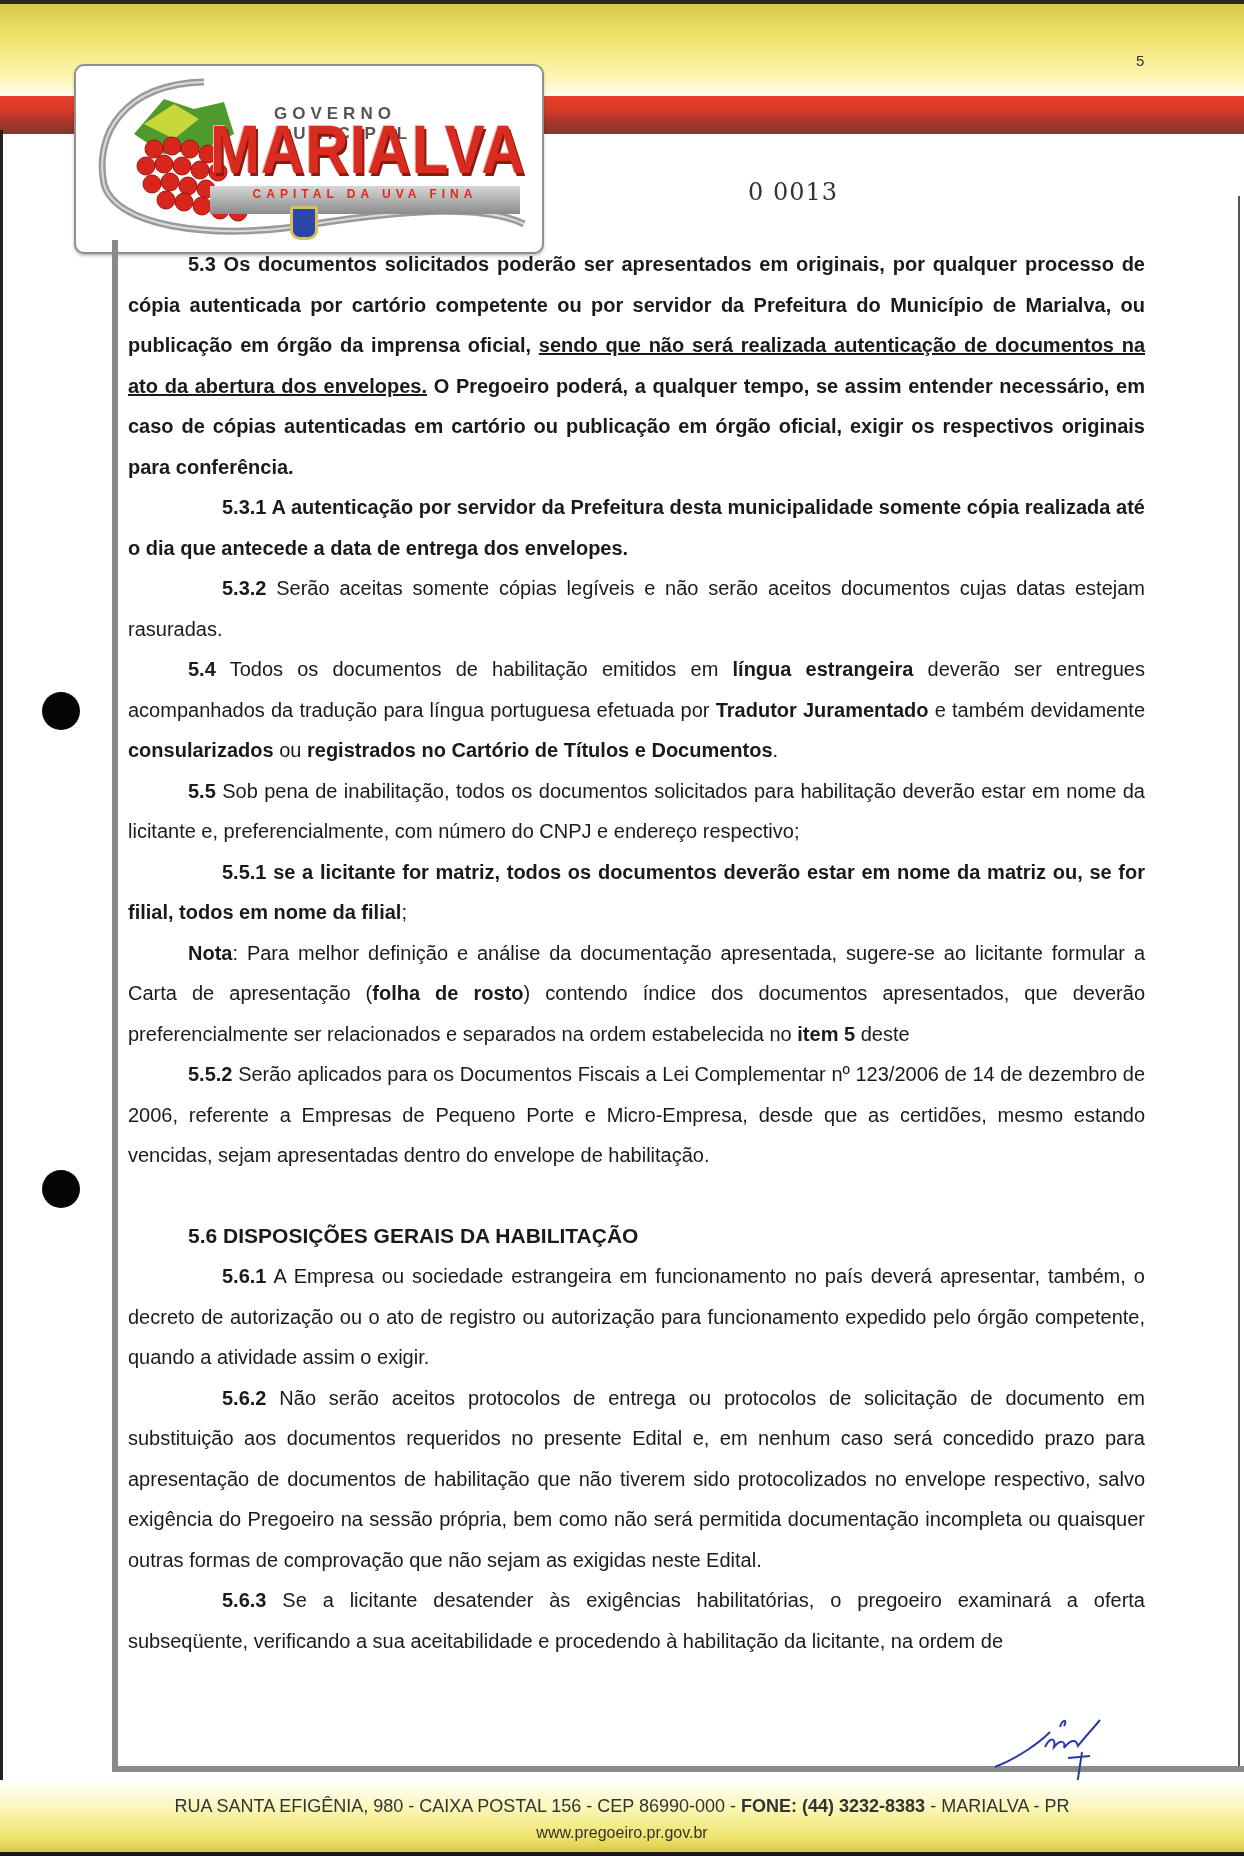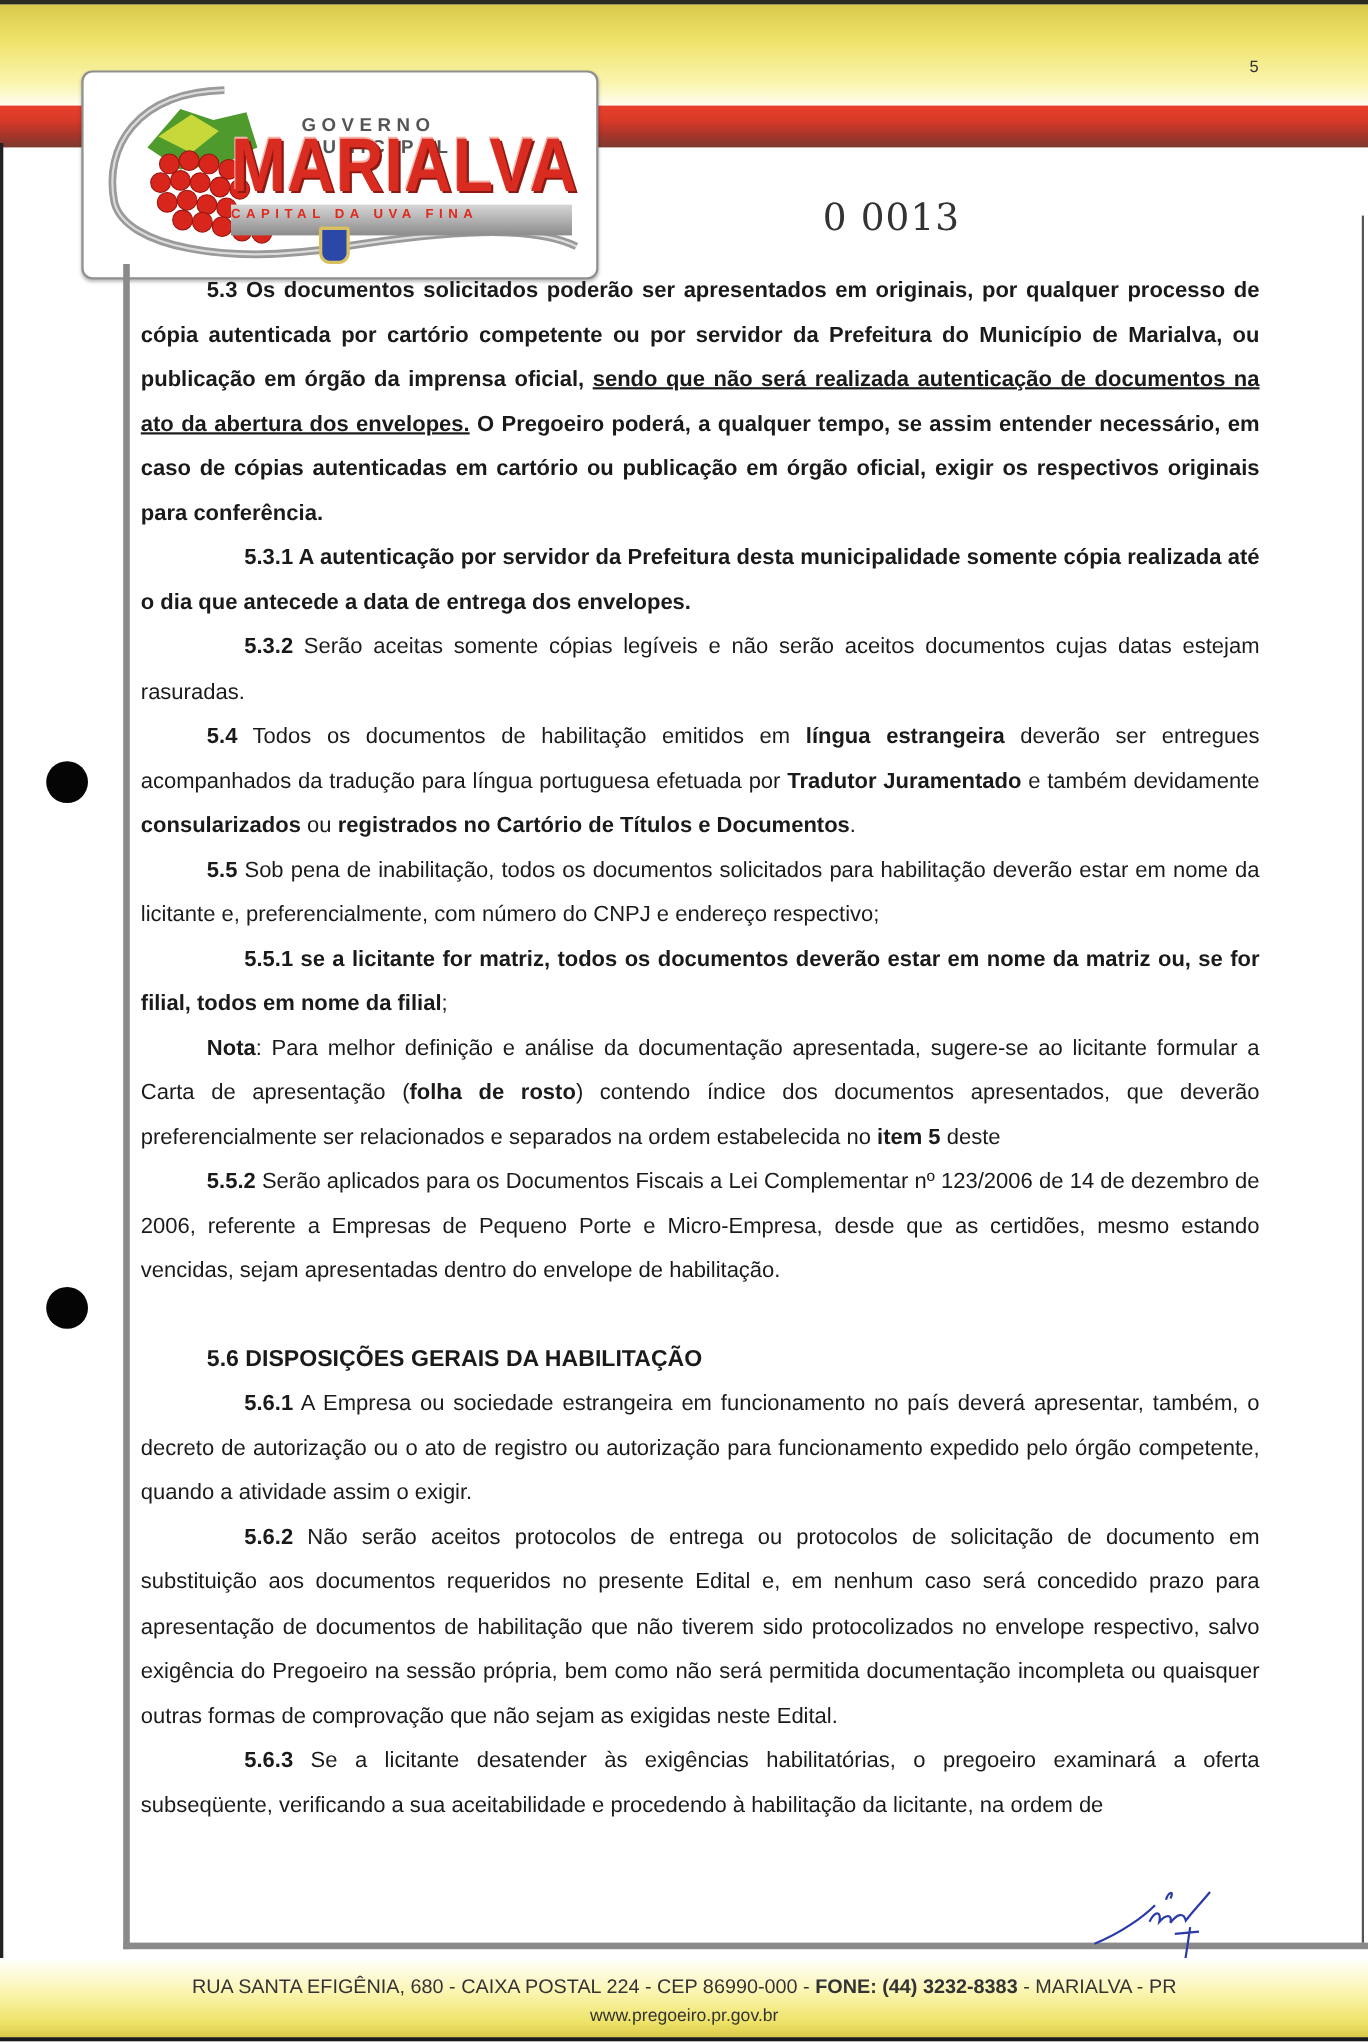--- a/index.html
+++ b/index.html
@@ -42,31 +42,31 @@
     position: absolute; left: 134px; top: 44px; font-size: 60px; font-weight: bold;
     color: #d92b1f; letter-spacing: 1px;
     text-shadow: 2px 2px 0 #8a1a12, -1px -1px 0 #f6b4a8;
     font-family: "Liberation Sans", sans-serif;
     transform: scaleY(1.15); transform-origin: top left;
   }
   .logo-tagline {
     position: absolute; left: 134px; top: 120px; width: 310px; height: 28px;
     background: linear-gradient(to bottom, #d6d6d6, #8c8c8c);
     font-size: 12px; font-weight: bold; color: #e0281c; letter-spacing: 5px;
-    text-align: left; line-height: 16px;
+    text-align: center; line-height: 16px;
   }
   .logo-crest {
     position: absolute; left: 214px; top: 140px; width: 22px; height: 28px;
     background: #2b47a8; border: 3px solid #d8c060; border-radius: 3px 3px 10px 10px;
   }
   .grapes { position: absolute; left: 28px; top: 28px; }
 
   .stamp {
     position: absolute; left: 748px; top: 178px; font-family: "DejaVu Serif", serif;
-    font-size: 34px; color: #333; letter-spacing: 1px;
+    font-size: 24px; color: #333; letter-spacing: 1px;
   }
   
   .frame {
     position: absolute; left: 112px; top: 240px; width: 1132px; height: 1532px;
     border-left: 6px solid #8a8a8a; border-bottom: 6px solid #8a8a8a;
     box-sizing: border-box;
   }
   .frame-right-line {
     position: absolute; left: 1238px; top: 196px; width: 2px; height: 1570px; background: #555;
   }
@@ -167,15 +167,15 @@
   <p class="para indent2"><span class="b">5.6.1</span><span> A Empresa ou sociedade estrangeira em funcionamento no país deverá apresentar, também, o decreto de autorização ou o ato de registro ou autorização para funcionamento expedido pelo órgão competente, quando a atividade assim o exigir.</span></p>
   <p class="para indent2"><span class="b">5.6.2</span><span> Não serão aceitos protocolos de entrega ou protocolos de solicitação de documento em substituição aos documentos requeridos no presente Edital e, em nenhum caso será concedido prazo para apresentação de documentos de habilitação que não tiverem sido protocolizados no envelope respectivo, salvo exigência do Pregoeiro na sessão própria, bem como não será permitida documentação incompleta ou quaisquer outras formas de comprovação que não sejam as exigidas neste Edital.</span></p>
   <p class="para indent2"><span class="b">5.6.3</span><span> Se a licitante desatender às exigências habilitatórias, o pregoeiro examinará a oferta subseqüente, verificando a sua aceitabilidade e procedendo à habilitação da licitante, na ordem de</span></p>
 </div>
 
 <svg class="signature" width="140" height="80" viewBox="0 0 140 80">
   <path d="M5 55 C 30 45, 50 30, 60 20 M55 35 C 60 25, 66 25, 64 35 C 70 28, 76 28, 74 36 C 80 28, 86 26, 88 34 C 94 26, 100 20, 110 8 M70 15 C 72 8, 78 6, 74 14 M78 46 L 100 44 M92 40 L 86 80" fill="none" stroke="#2a3aa8" stroke-width="2"></path>
 </svg>
 
 <div class="footer">
-  <div class="footer-address"><span>RUA SANTA EFIGÊNIA, 680 - CAIXA POSTAL 224 - CEP 86990-000 - </span><b>FONE: (44) 3232-8383</b><span> - MARIALVA - PR</span></div>
+  <div class="footer-address"><span>RUA SANTA EFIGÊNIA, 980 - CAIXA POSTAL 156 - CEP 86990-000 - </span><b>FONE: (44) 3232-8383</b><span> - MARIALVA - PR</span></div>
   <div class="footer-url">www.pregoeiro.pr.gov.br</div>
 </div>
 
 </body></html>

